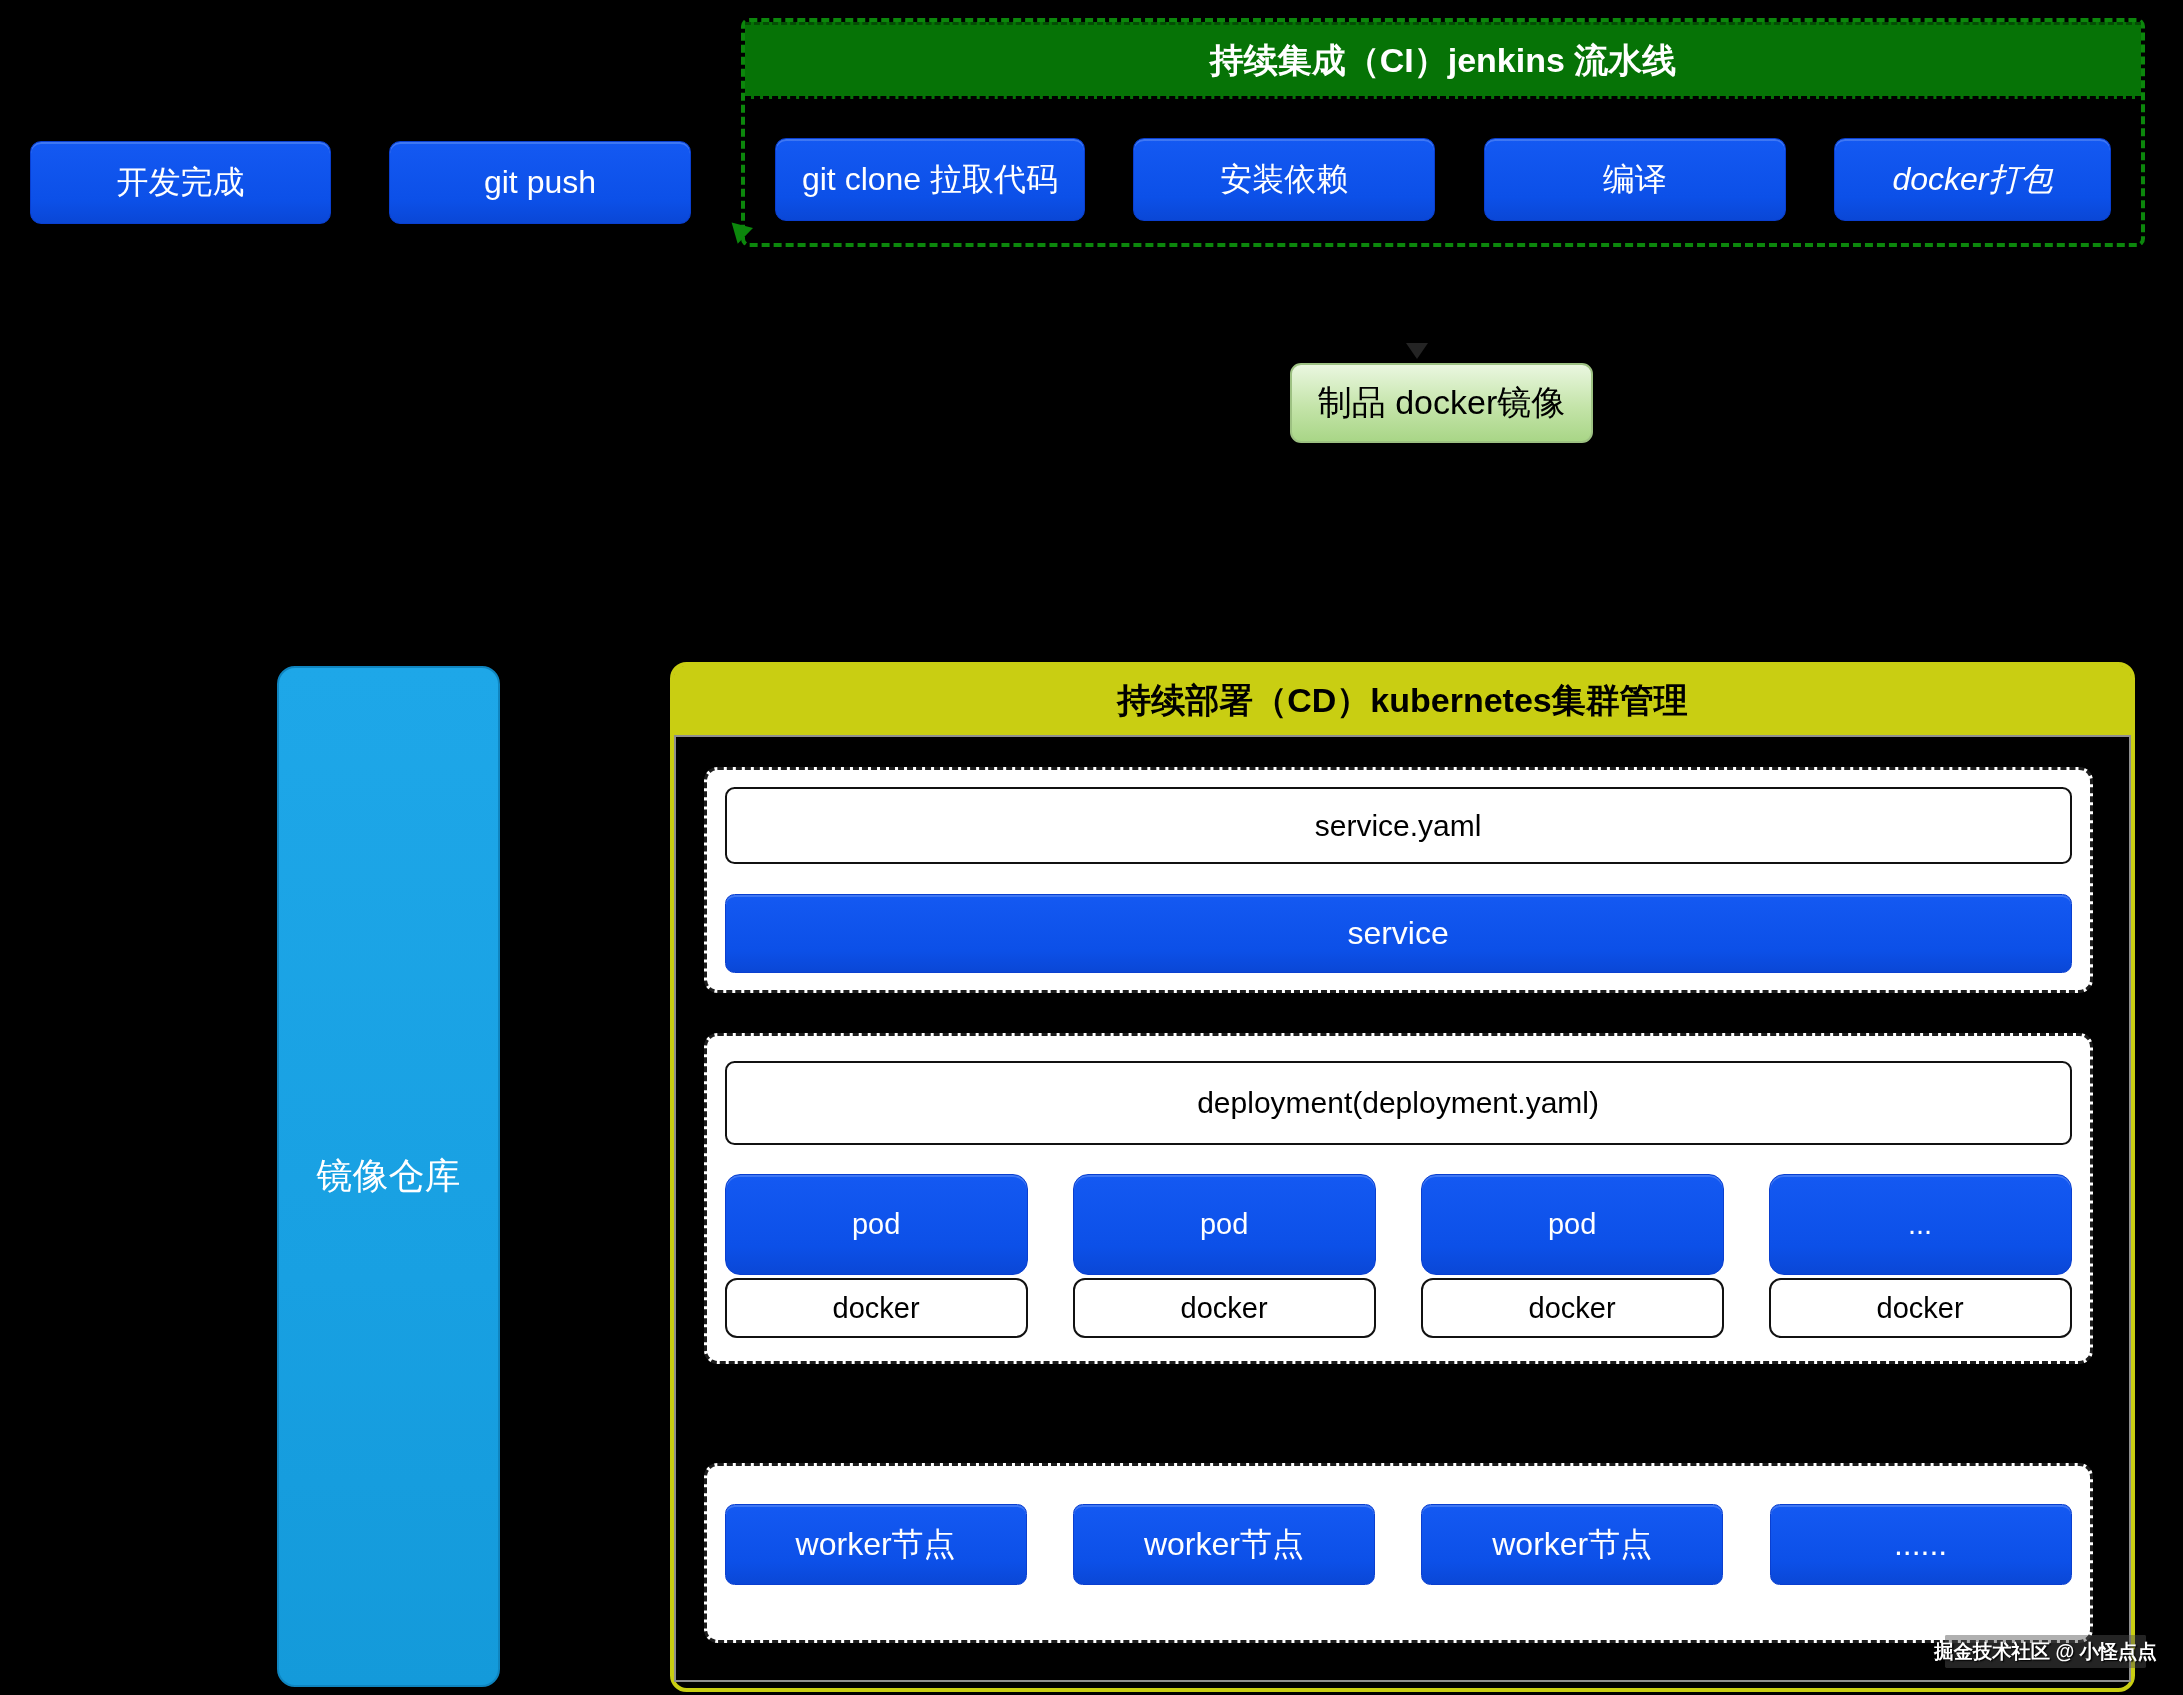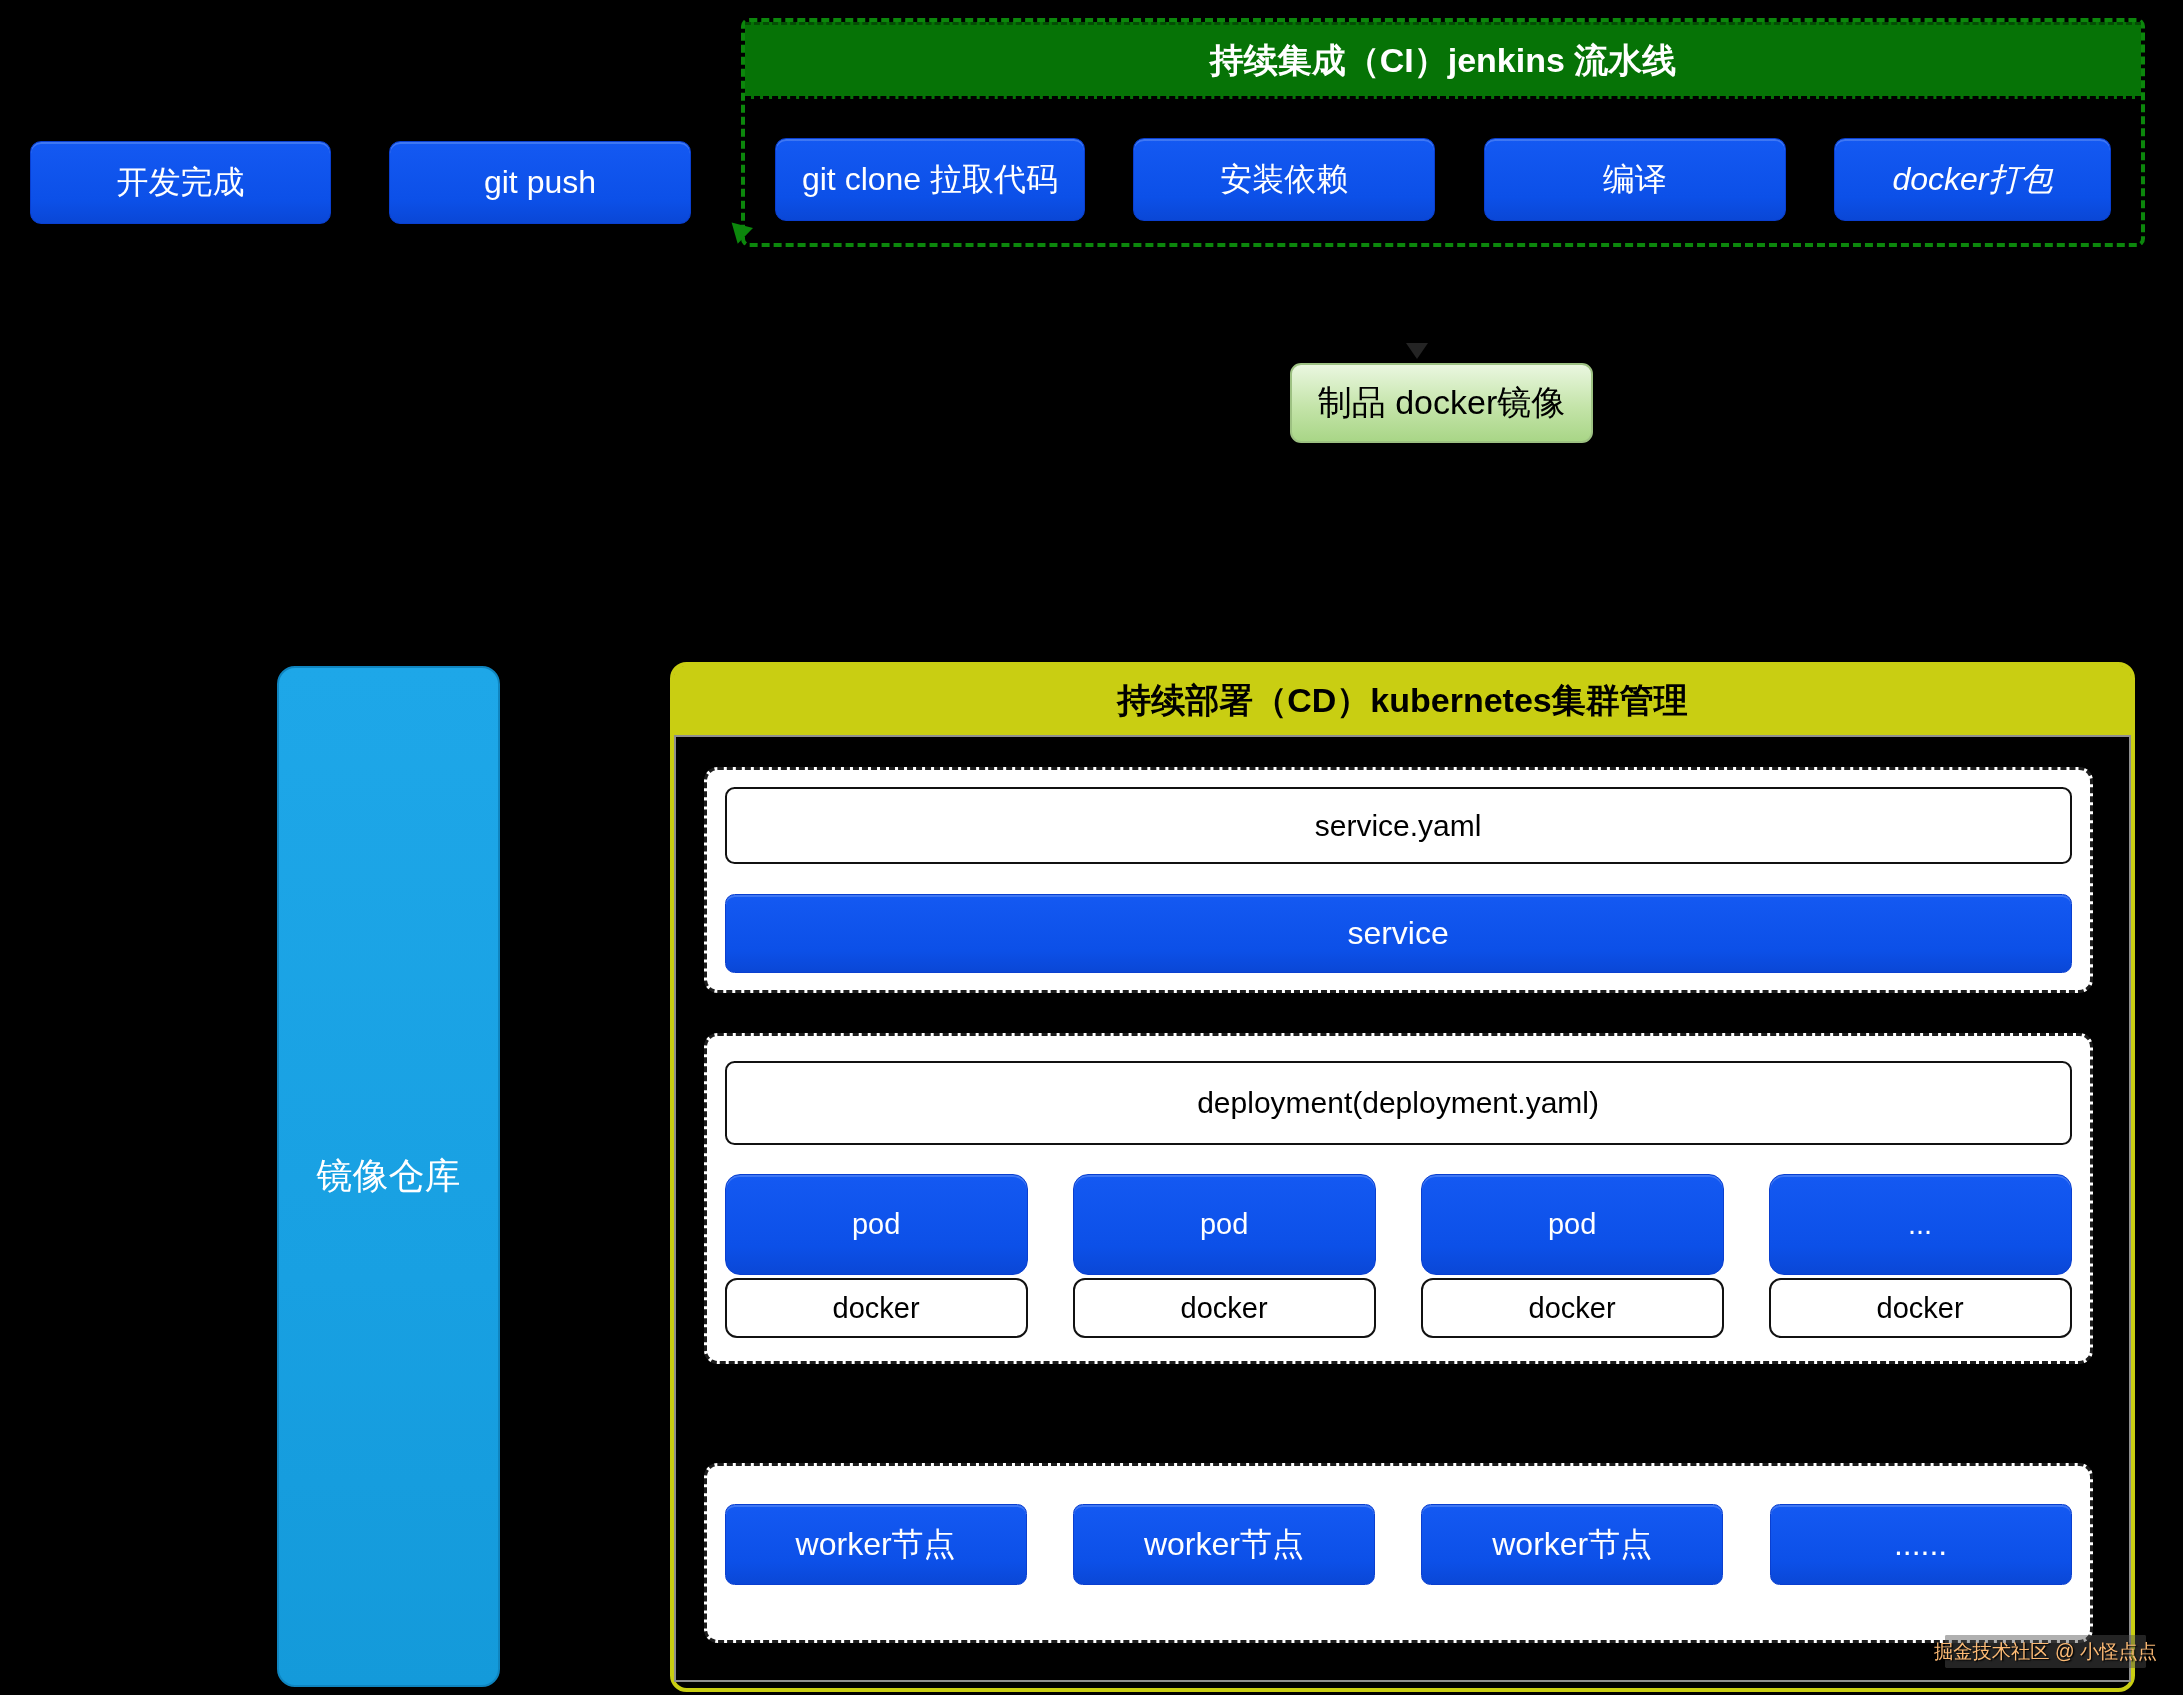--- a/index.html
+++ b/index.html
@@ -59,23 +59,23 @@
   .artifact{
     background:linear-gradient(180deg,#eaf7e0 0%,#c4e4a9 55%,#a9d687 100%);
     border:2.1px solid #9dc182;border-radius:11px;color:#000;font-size:34px;
     box-shadow:0 4.1px 8.3px rgba(0,0,0,.55);
   }
   
   .arrow-down{width:0;height:0;border-left:11.7px solid transparent;border-right:11.7px solid transparent;}
   .arrow-green{border-top:19.3px solid #0c870c;transform:rotate(14deg);}
   .arrow-dark{border-top:16.5px solid #242424;}
   .watermark{
-    background:rgba(80,80,80,.45);color:#fdba74;font-size:19.3px;
+    background:rgba(80,80,80,.45);color:#ffffff;font-size:19.3px;
     display:flex;align-items:center;justify-content:center;white-space:nowrap;
-    text-shadow:1.4px 1.4px 1.4px #000;border-radius:1.4px;
+    text-shadow:1.4px 1.4px 1.4px #000;border-radius:1.4px;font-weight:bold;
   }
 </style>
 </head>
 <body>
 
 <div id="stage">
 
   <div class="abs node btn-blue" style="left:30px;top:141px;width:301px;height:83px;">开发完成</div>
   <div class="abs node btn-blue" style="left:389px;top:141px;width:302px;height:83px;">git push</div>
 

